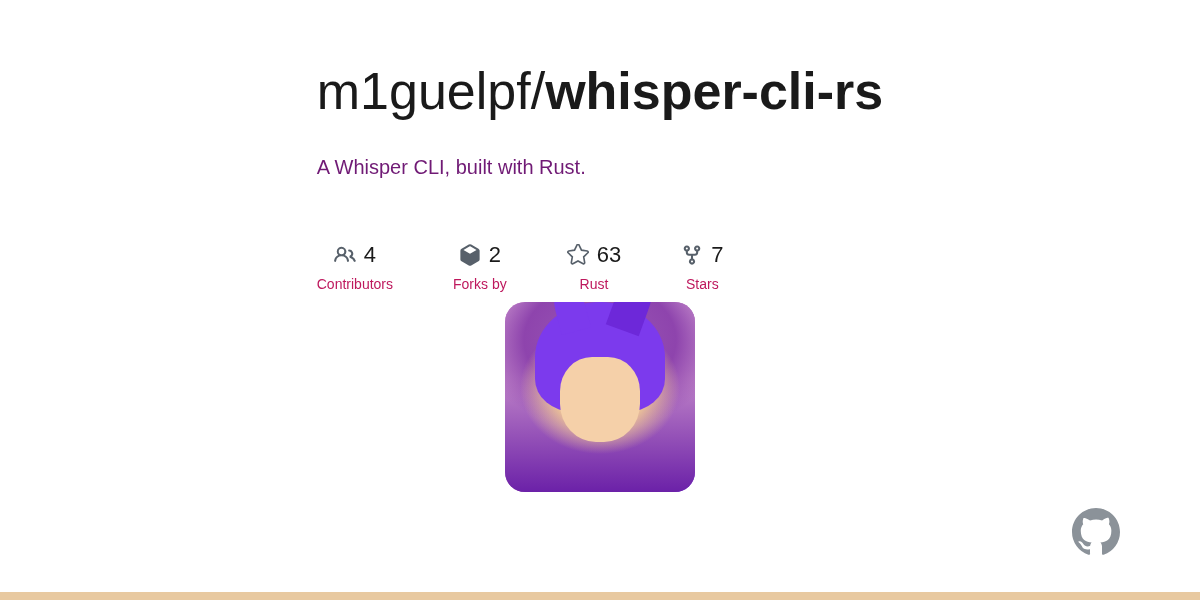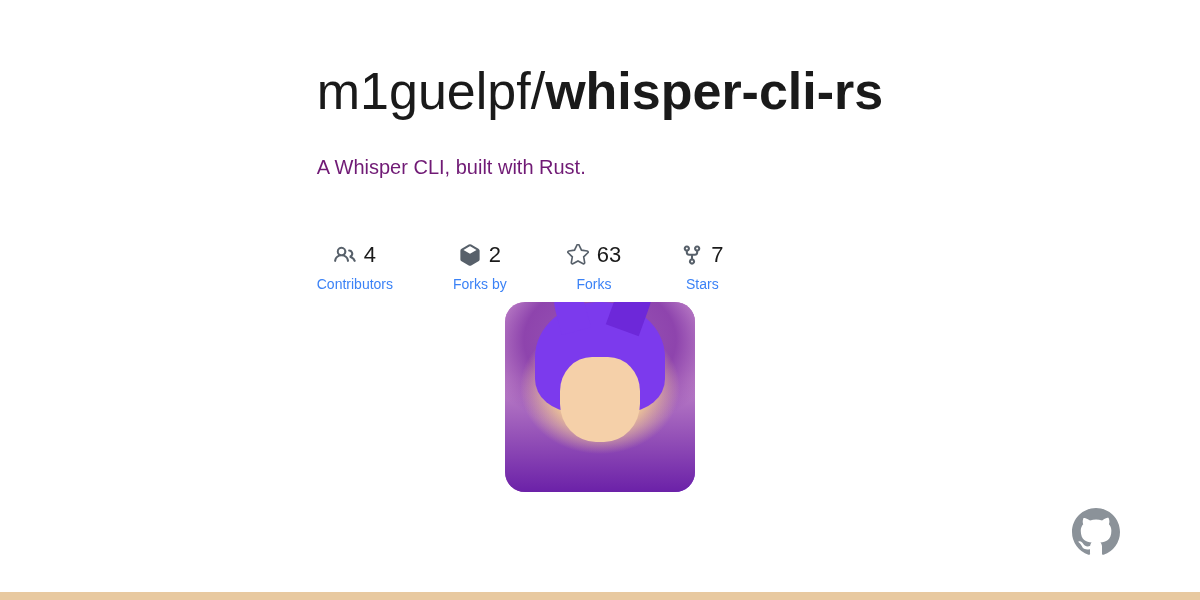--- a/index.html
+++ b/index.html
@@ -71,21 +71,21 @@
     }
 
     .stat-number {
       font-size: 22px;
       font-weight: 400;
       color: #1a1a1a;
     }
 
     .stat-label {
       font-size: 14px;
-      color: #3b82f6;
+      color: #be185d;
       text-align: center;
     }
 
     .icon {
       color: #57606a;
       font-size: 22px;
       display: flex;
       align-items: center;
       justify-content: center;
     }
@@ -239,21 +239,21 @@
 
       <div class="stat-item">
         <div class="stat-top">
           <div class="icon">
             <svg viewBox="0 0 16 16" xmlns="http://www.w3.org/2000/svg">
               <path d="M8 .25a.75.75 0 0 1 .673.418l1.882 3.815 4.21.612a.75.75 0 0 1 .416 1.279l-3.046 2.97.719 4.192a.751.751 0 0 1-1.088.791L8 12.347l-3.766 1.98a.75.75 0 0 1-1.088-.79l.72-4.194L.818 6.374a.75.75 0 0 1 .416-1.28l4.21-.611L7.327.668A.75.75 0 0 1 8 .25Z" fill="none" stroke="#57606a" stroke-width="1.2"></path>
             </svg>
           </div>
           <span class="stat-number">63</span>
         </div>
-        <span class="stat-label">Forks</span>
+        <span class="stat-label">Rust</span>
       </div>
 
       <div class="stat-item">
         <div class="stat-top">
           <div class="icon">
             <svg viewBox="0 0 16 16" xmlns="http://www.w3.org/2000/svg">
               <path d="M5 5.372v.878c0 .414.336.75.75.75h4.5a.75.75 0 0 0 .75-.75v-.878a2.25 2.25 0 1 1 1.5 0v.878a2.25 2.25 0 0 1-2.25 2.25h-1.5v2.128a2.251 2.251 0 1 1-1.5 0V8.5h-1.5A2.25 2.25 0 0 1 3.5 6.25v-.878a2.25 2.25 0 1 1 1.5 0ZM5 3.25a.75.75 0 1 0-1.5 0 .75.75 0 0 0 1.5 0Zm6.75.75a.75.75 0 1 0 0-1.5.75.75 0 0 0 0 1.5Zm-3 8.75a.75.75 0 1 0-1.5 0 .75.75 0 0 0 1.5 0Z"></path>
             </svg>
           </div>
           <span class="stat-number">7</span>

